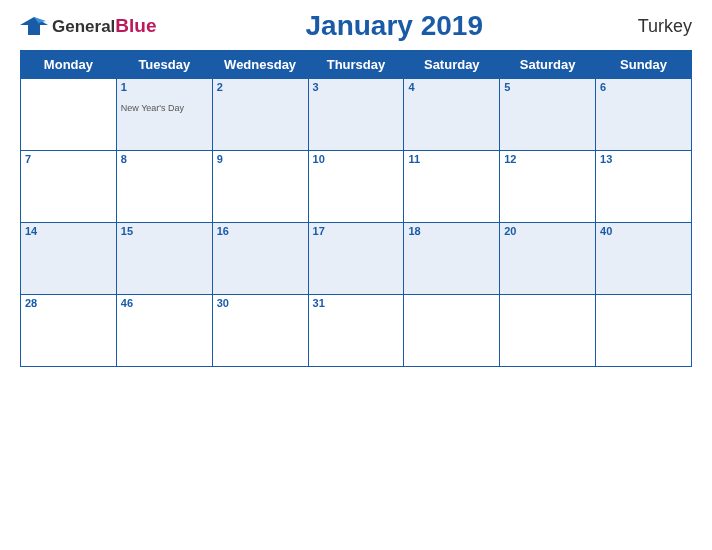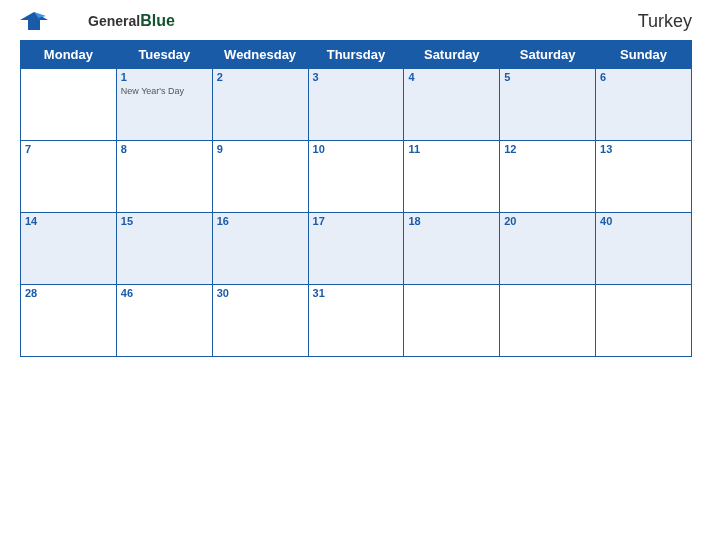--- a/index.html
+++ b/index.html
@@ -20,29 +20,28 @@
       justify-content: space-between;
       margin-bottom: 4px;
       padding: 0 0 4px 0;
     }
     .logo-area {
       display: flex;
       align-items: center;
       gap: 4px;
     }
     .logo-text-general {
-      font-size: 14px;
+      font-size: 17px;
       font-weight: bold;
       color: #333;
-      margin-left: 36px;
     }
     .logo-text-blue {
-      font-size: 16px;
-      font-weight: bold;
-      color: #14532d;
+      font-size: 19px;
+      font-weight: bold;
+      color: #be185d;
     }
     .logo-bird {
       width: 28px;
       height: 22px;
     }
     .month-title {
       font-size: 28px;
       font-weight: bold;
       color: #1a5ba8;
       text-align: center;
@@ -85,41 +84,42 @@
     }
     .day-number {
       font-size: 11px;
       font-weight: bold;
       color: #1a5ba8;
       display: block;
     }
     .holiday-label {
       font-size: 9px;
       color: #555;
-      margin-top: 3px;
+      margin-top: 10px;
       display: block;
     }
     .empty-cell {
       background: #fff !important;
     }
     
     .row-odd td { background: #dde6f4; }
     .row-even td { background: #fff; }
   </style>
 </head>
 <body>
 
 <div class="header-row">
   <div class="logo-area">
     <svg class="logo-bird" viewBox="0 0 28 22">
       <polygon points="14,2 28,10 20,10 20,20 8,20 8,10 0,10" fill="#1a5ba8"></polygon>
       <polygon points="14,2 26,6 18,8 20,10" fill="#3a8fdf"></polygon>
     </svg>
     <span><span class="logo-text-general">General</span><span class="logo-text-blue">Blue</span></span>
   </div>
+  <div class="month-title">January 2019</div>
   <div class="country-label">Turkey</div>
 </div>
 
 <table class="calendar">
   <thead>
     <tr>
     <th>Monday</th>
         <th>Tuesday</th>
         <th>Wednesday</th>
         <th>Thursday</th>

